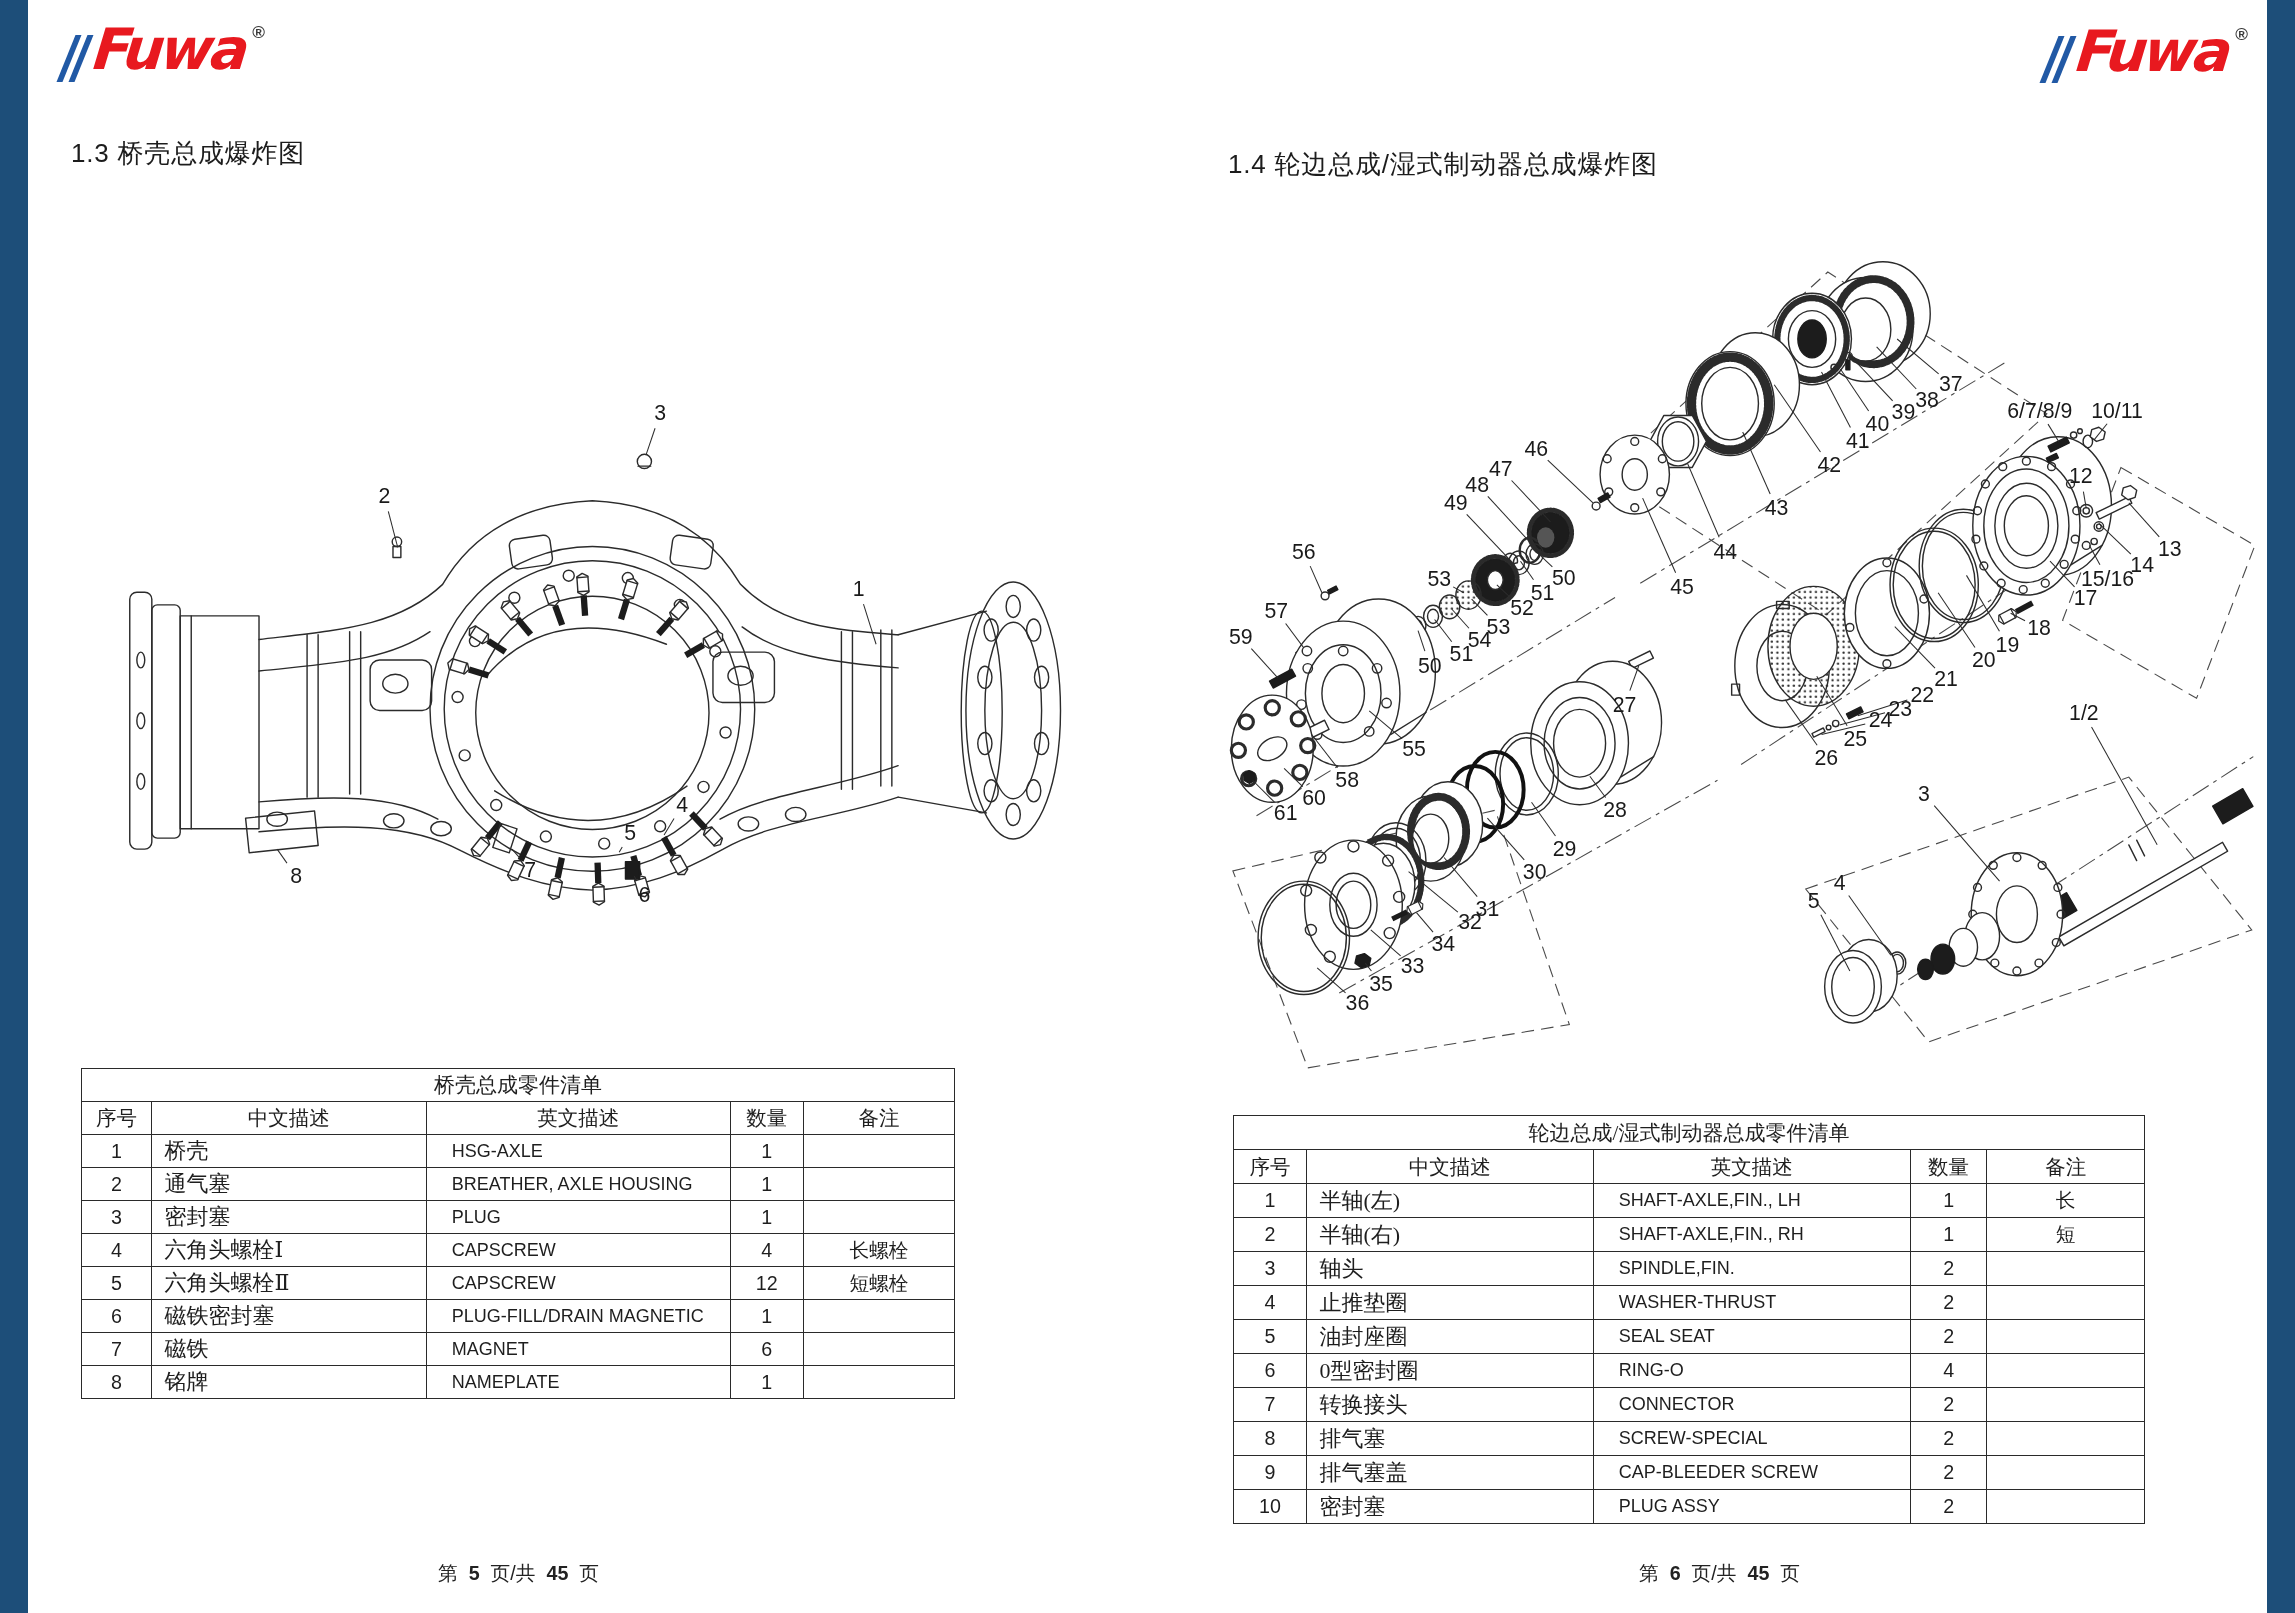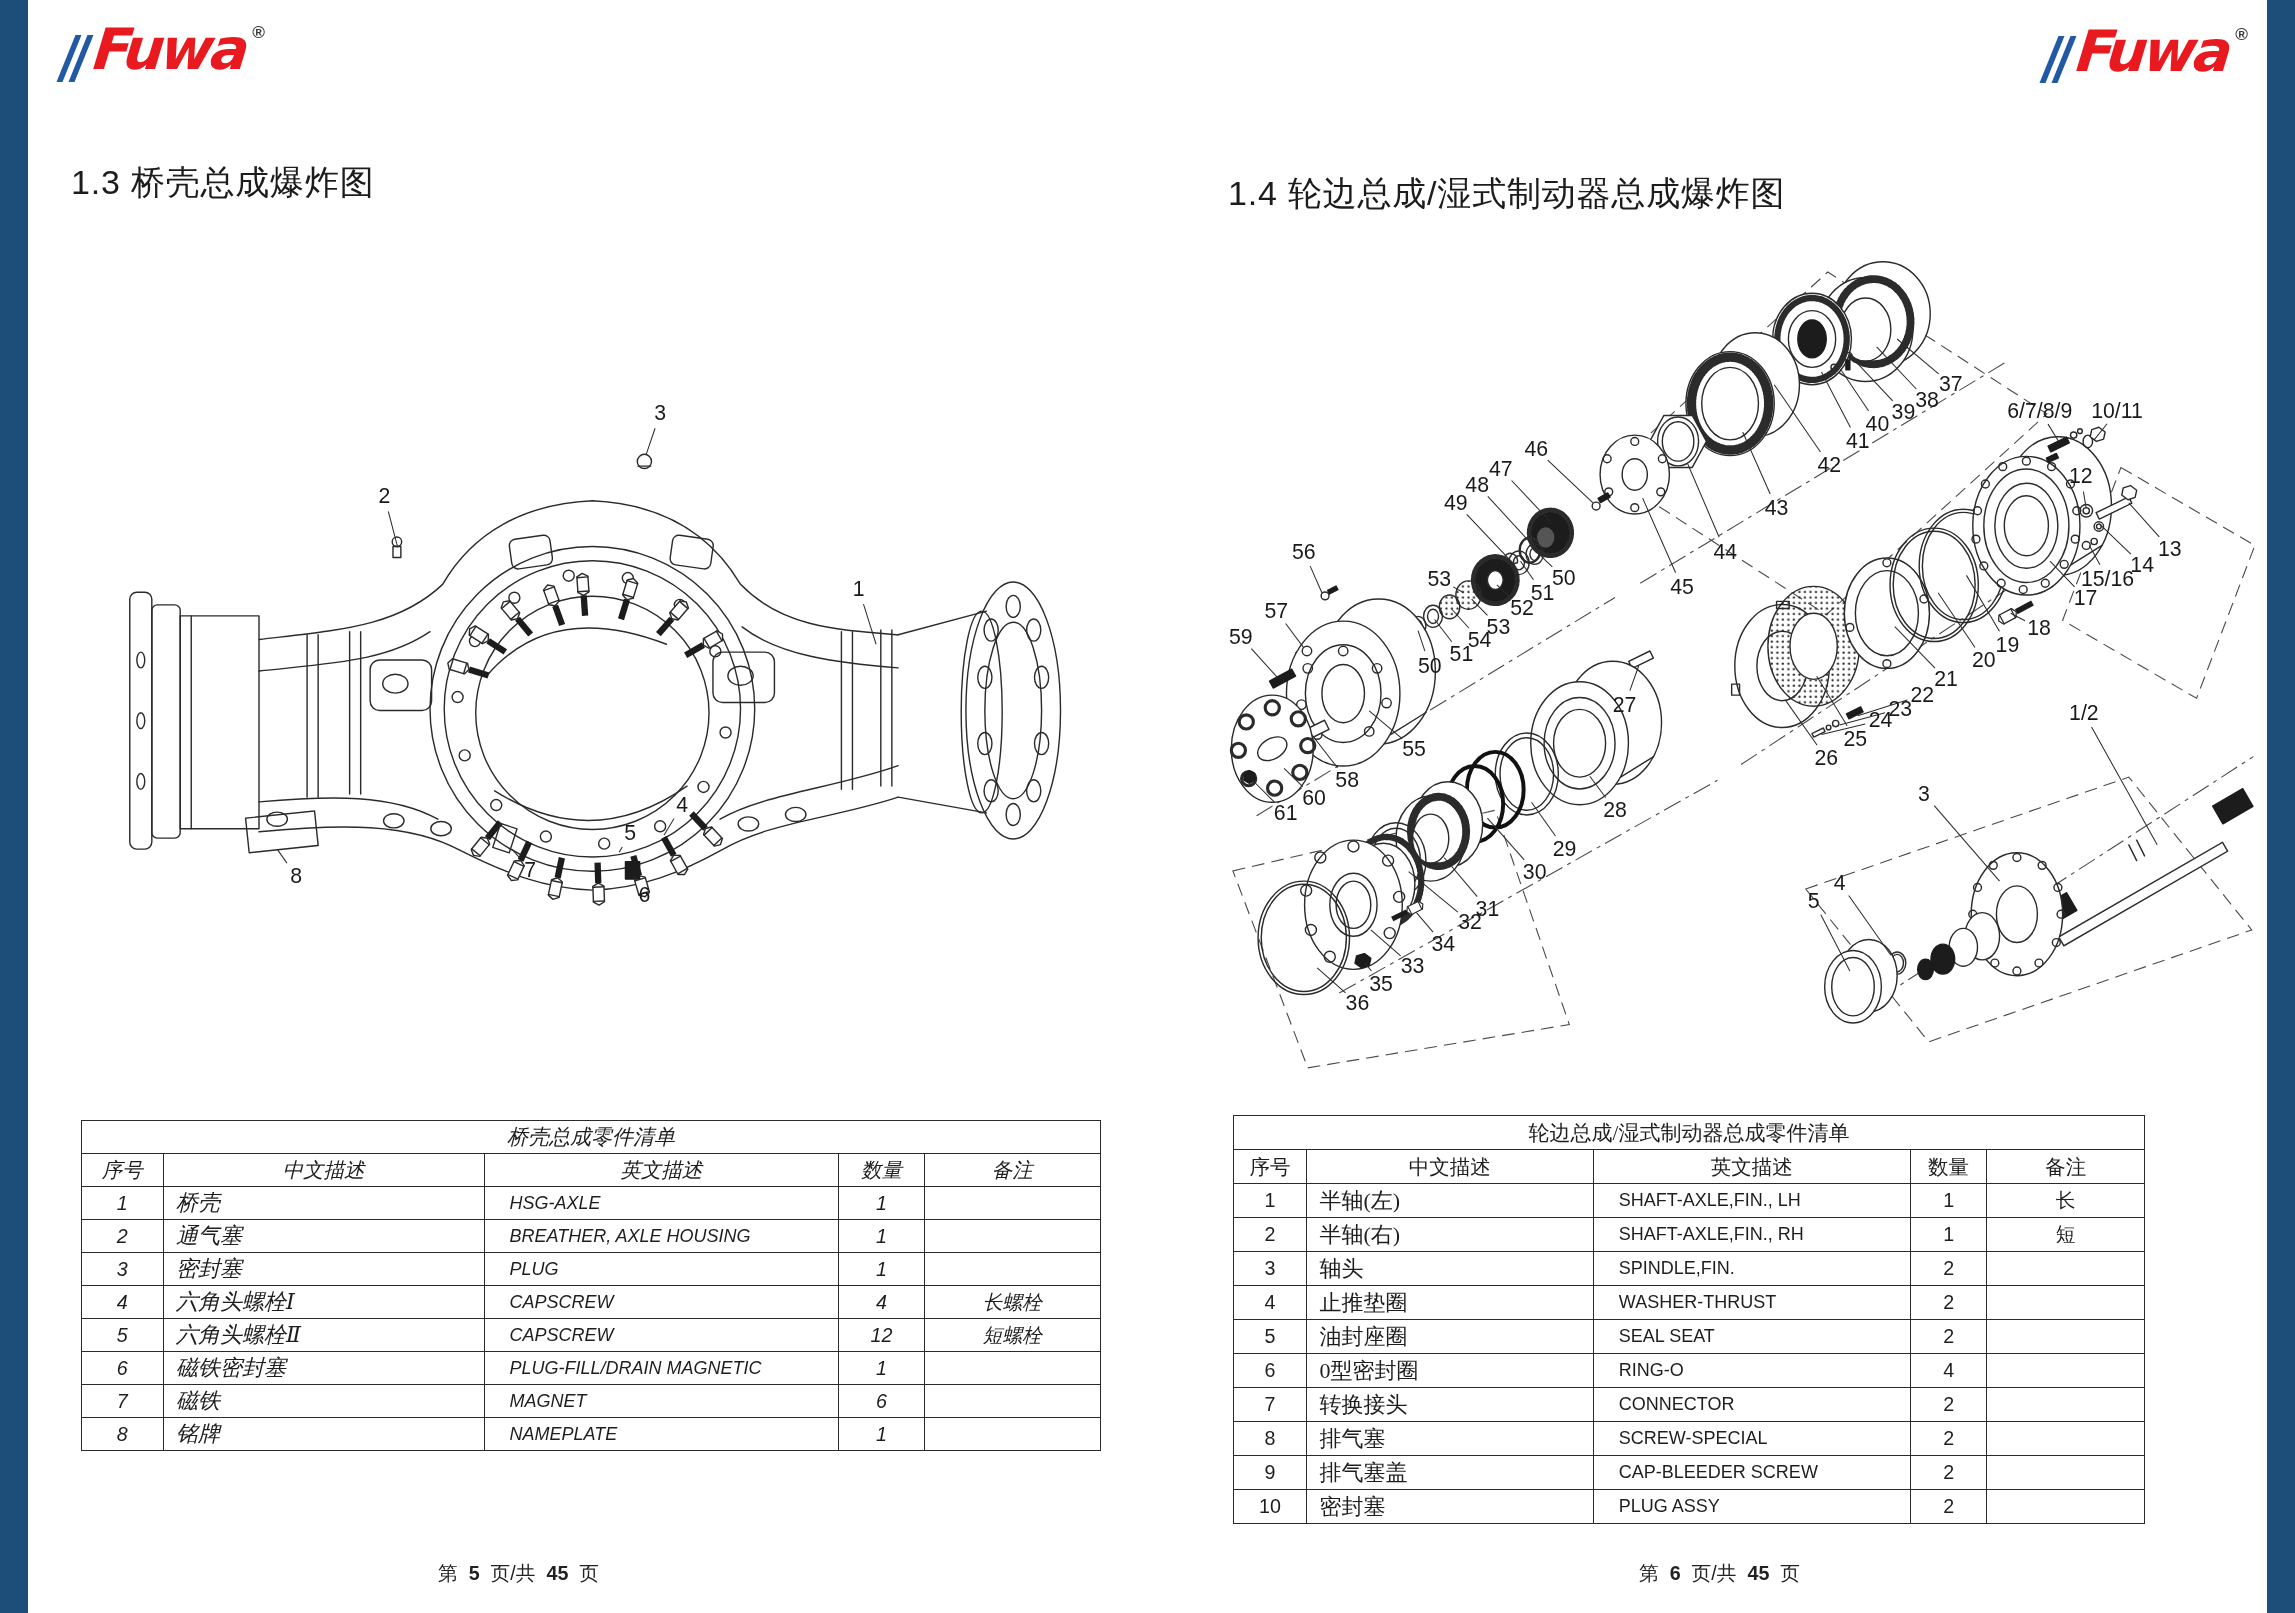--- a/index.html
+++ b/index.html
@@ -17,26 +17,26 @@
   .logo{position:absolute;display:flex;align-items:flex-start;}
   .logo .stripes{display:flex;gap:5.5px;margin-top:12.6px;transform:skewX(-22deg);}
   .logo .stripe{width:6.3px;height:47px;background:var(--stripe-blue);}
   .logo .word{
     font-family:"DejaVu Sans","Liberation Sans",sans-serif;font-style:italic;font-weight:bold;
     font-size:57px;line-height:0.95;color:var(--accent-red);letter-spacing:-3.2px;margin-left:9.5px;
     transform:skewX(-6deg);
   }
   .logo .reg{font-size:17.3px;font-weight:bold;color:#3a3a3a;margin-left:6.3px;margin-top:0;}
 
-  .section-title{position:absolute;top:160px;font-size:34px;letter-spacing:0.8px;color:#1c1c1c;}
+  .section-title{position:absolute;top:136px;font-size:26px;letter-spacing:0.8px;color:#1c1c1c;}
   #title-left{left:71px;} #title-right{left:1228px;margin-top:11px;}
 
   
   .parts-table{position:absolute;border-collapse:collapse;table-layout:fixed;background:#fff;}
-  #table-left{left:81px;top:1120px;width:1020px;font-style:italic;}
+  #table-left{left:81px;top:1068px;width:874px;}
   #table-right{left:1233px;top:1115px;width:912px;}
   .parts-table td{
     border:0.8px solid #2a2a2a;border-top-width:1.6px;border-bottom-width:1.6px;
     overflow:hidden;white-space:nowrap;padding:0;
   }
   tr.t-title{height:36px;} tr.t-head{height:31.5px;margin-top:40px;}
   #table-left tbody tr{height:33px;} #table-right tbody tr{height:34px;}
   td.tt{font-family:"Liberation Serif","DejaVu Serif",serif;font-size:21px;text-align:center;}
   td.th{font-family:"Liberation Serif","DejaVu Serif",serif;font-size:20.5px;text-align:center;}
   td.c-idx,td.c-qty{text-align:center;font-size:19.7px;}

